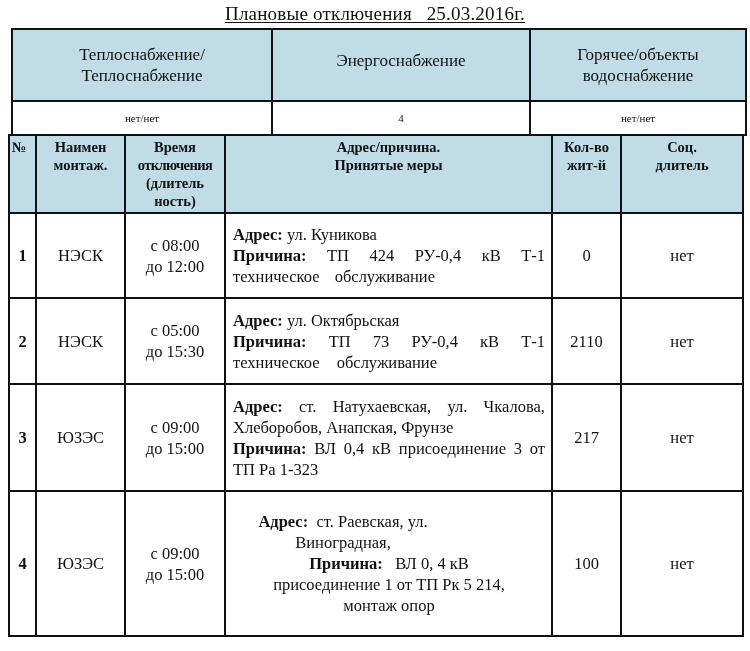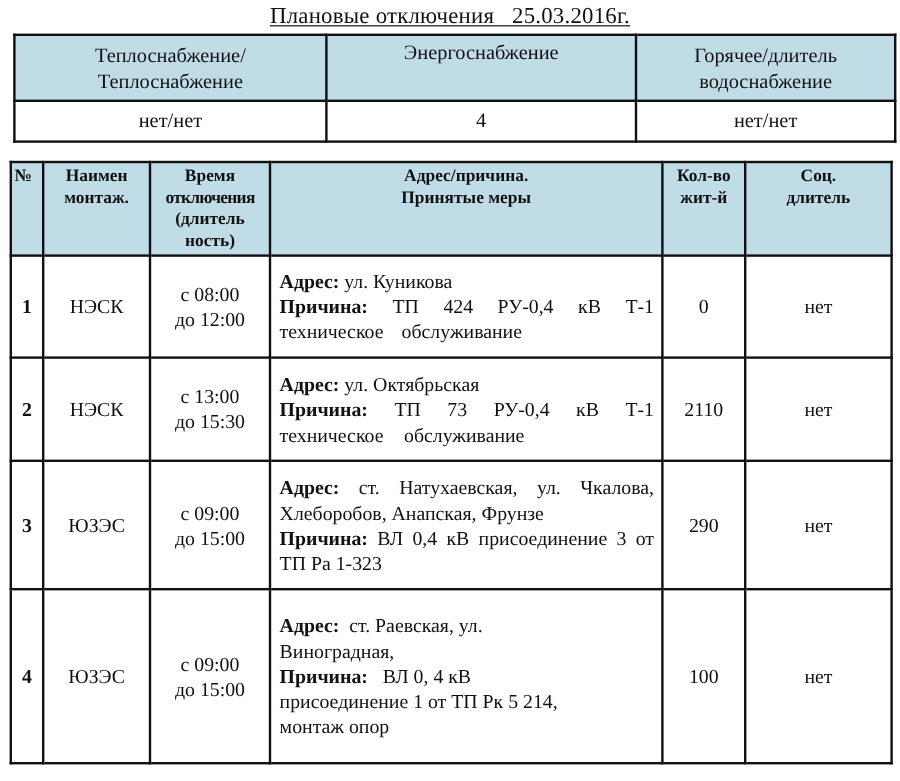--- a/index.html
+++ b/index.html
@@ -18,21 +18,21 @@
   table { border-collapse: collapse; position: absolute; table-layout: fixed; }
   td, th { border: 2.5px solid #111; padding: 0; }
 
   
   .summary { left: 11px; top: 28px; width: 734px; }
   .summary th {
     background: #c0dce6; font-weight: normal; font-size: 17px; line-height: 21px;
     height: 50px; vertical-align: middle; text-align: center;
   }
   .summary td {
-    height: 32px; font-size: 17px; text-align: center; vertical-align: middle;
+    height: 32px; font-size: 11px; text-align: center; vertical-align: middle;
   }
 
   
   .detail { left: 8px; top: 134px; width: 734px; }
   .detail th {
     background: #c0dce6; font-weight: bold; font-size: 14.5px; line-height: 18px;
     height: 74px; vertical-align: top; padding-top: 2px;
   }
   .detail th.num { text-align: left; padding-left: 2px; }
   .detail td { font-size: 16.5px; line-height: 21px; vertical-align: middle; }
@@ -56,25 +56,25 @@
       <col style="width:260px">
       <col style="width:258px">
       <col style="width:216px">
     </colgroup>
   <tbody>
       <tr>
     <th>
       <span class="line">Теплоснабжение/</span>
       <span class="line">Теплоснабжение</span>
     </th>
-    <th style="vertical-align:top;padding-top:3px;">
+    <th style="vertical-align:top;padding-top:20px;">
       <span class="line">Энергоснабжение</span>
     </th>
     <th>
-      <span class="line">Горячее/длитель</span>
+      <span class="line">Горячее/объекты</span>
       <span class="line">водоснабжение</span>
     </th>
   </tr>
   <tr>
     <td>нет/нет</td>
     <td>4</td>
     <td>нет/нет</td>
   </tr>
 </tbody>
   </table>
@@ -127,21 +127,21 @@
       <span><b>Причина:</b><span style="word-spacing:11px"> ТП 424 РУ-0,4 кВ Т-1 техническое обслуживание</span></span>
     </td>
     <td class="c">0</td>
     <td class="c">нет</td>
   </tr>
 
   <tr class="r2">
     <td class="num">2</td>
     <td class="c">НЭСК</td>
     <td class="c">
-      <span class="line">с 13:00</span>
+      <span class="line">с 05:00</span>
       <span class="line">до 15:30</span>
     </td>
     <td class="addr">
       <span class="line"><b>Адрес:</b><span> ул. Октябрьская</span></span>
       <span><b>Причина:</b><span style="word-spacing:13px"> ТП 73 РУ-0,4 кВ Т-1 техническое обслуживание</span></span>
     </td>
     <td class="c">2110</td>
     <td class="c">нет</td>
   </tr>
 
@@ -149,32 +149,32 @@
     <td class="num">3</td>
     <td class="c">ЮЗЭС</td>
     <td class="c">
       <span class="line">с 09:00</span>
       <span class="line">до 15:00</span>
     </td>
     <td class="addr">
       <span class="line"><b>Адрес:</b><span> ст. Натухаевская, ул. Чкалова, Хлеборобов, Анапская, Фрунзе</span></span>
       <span><b>Причина:</b><span>  ВЛ 0,4 кВ присоединение 3 от ТП Ра 1-323</span></span>
     </td>
-    <td class="c">290</td>
+    <td class="c">217</td>
     <td class="c">нет</td>
   </tr>
 
   <tr class="r4">
     <td class="num">4</td>
     <td class="c">ЮЗЭС</td>
     <td class="c">
       <span class="line">с 09:00</span>
       <span class="line">до 15:00</span>
     </td>
-    <td class="addr" style="text-align:left">
+    <td class="addr" style="text-align:center">
       <span class="line" style="max-width:220px"><b>Адрес:</b><span style="white-space:pre-wrap">  ст. Раевская, ул. Виноградная,</span></span>
       <span class="line"><b>Причина:</b><span style="white-space:pre">   ВЛ 0, 4 кВ</span></span>
       <span class="line">присоединение 1 от ТП Рк 5 214,</span>
       <span class="line">монтаж опор</span>
     </td>
     <td class="c">100</td>
     <td class="c">нет</td>
   </tr>
 </tbody>
   </table>

